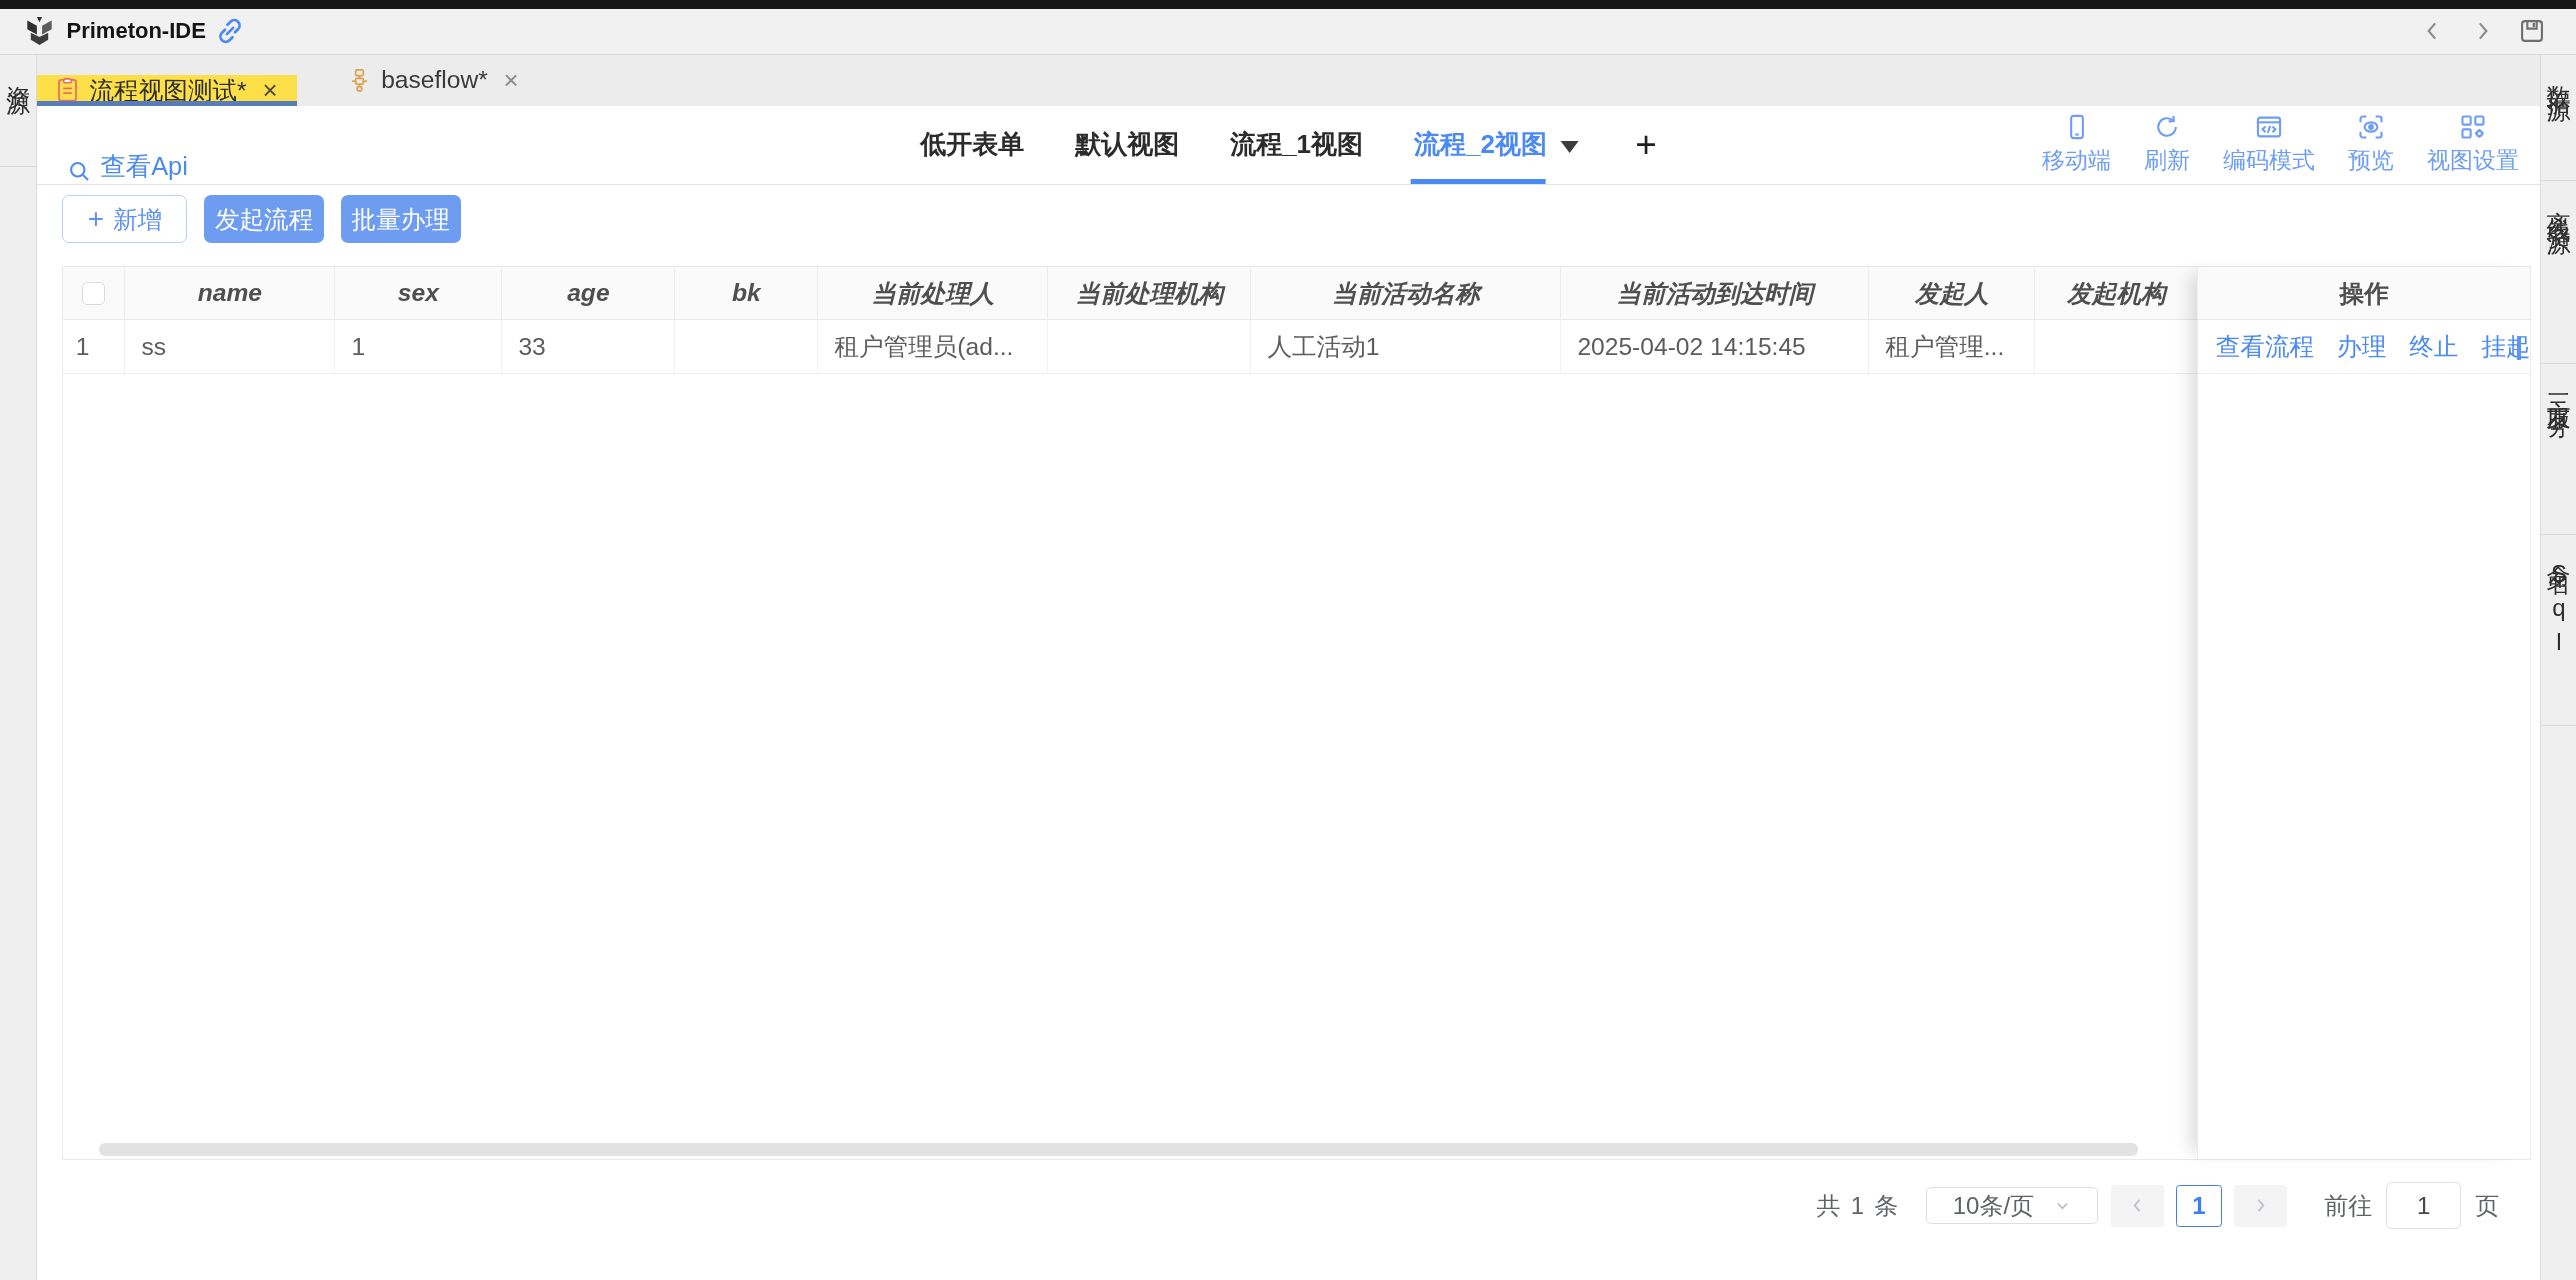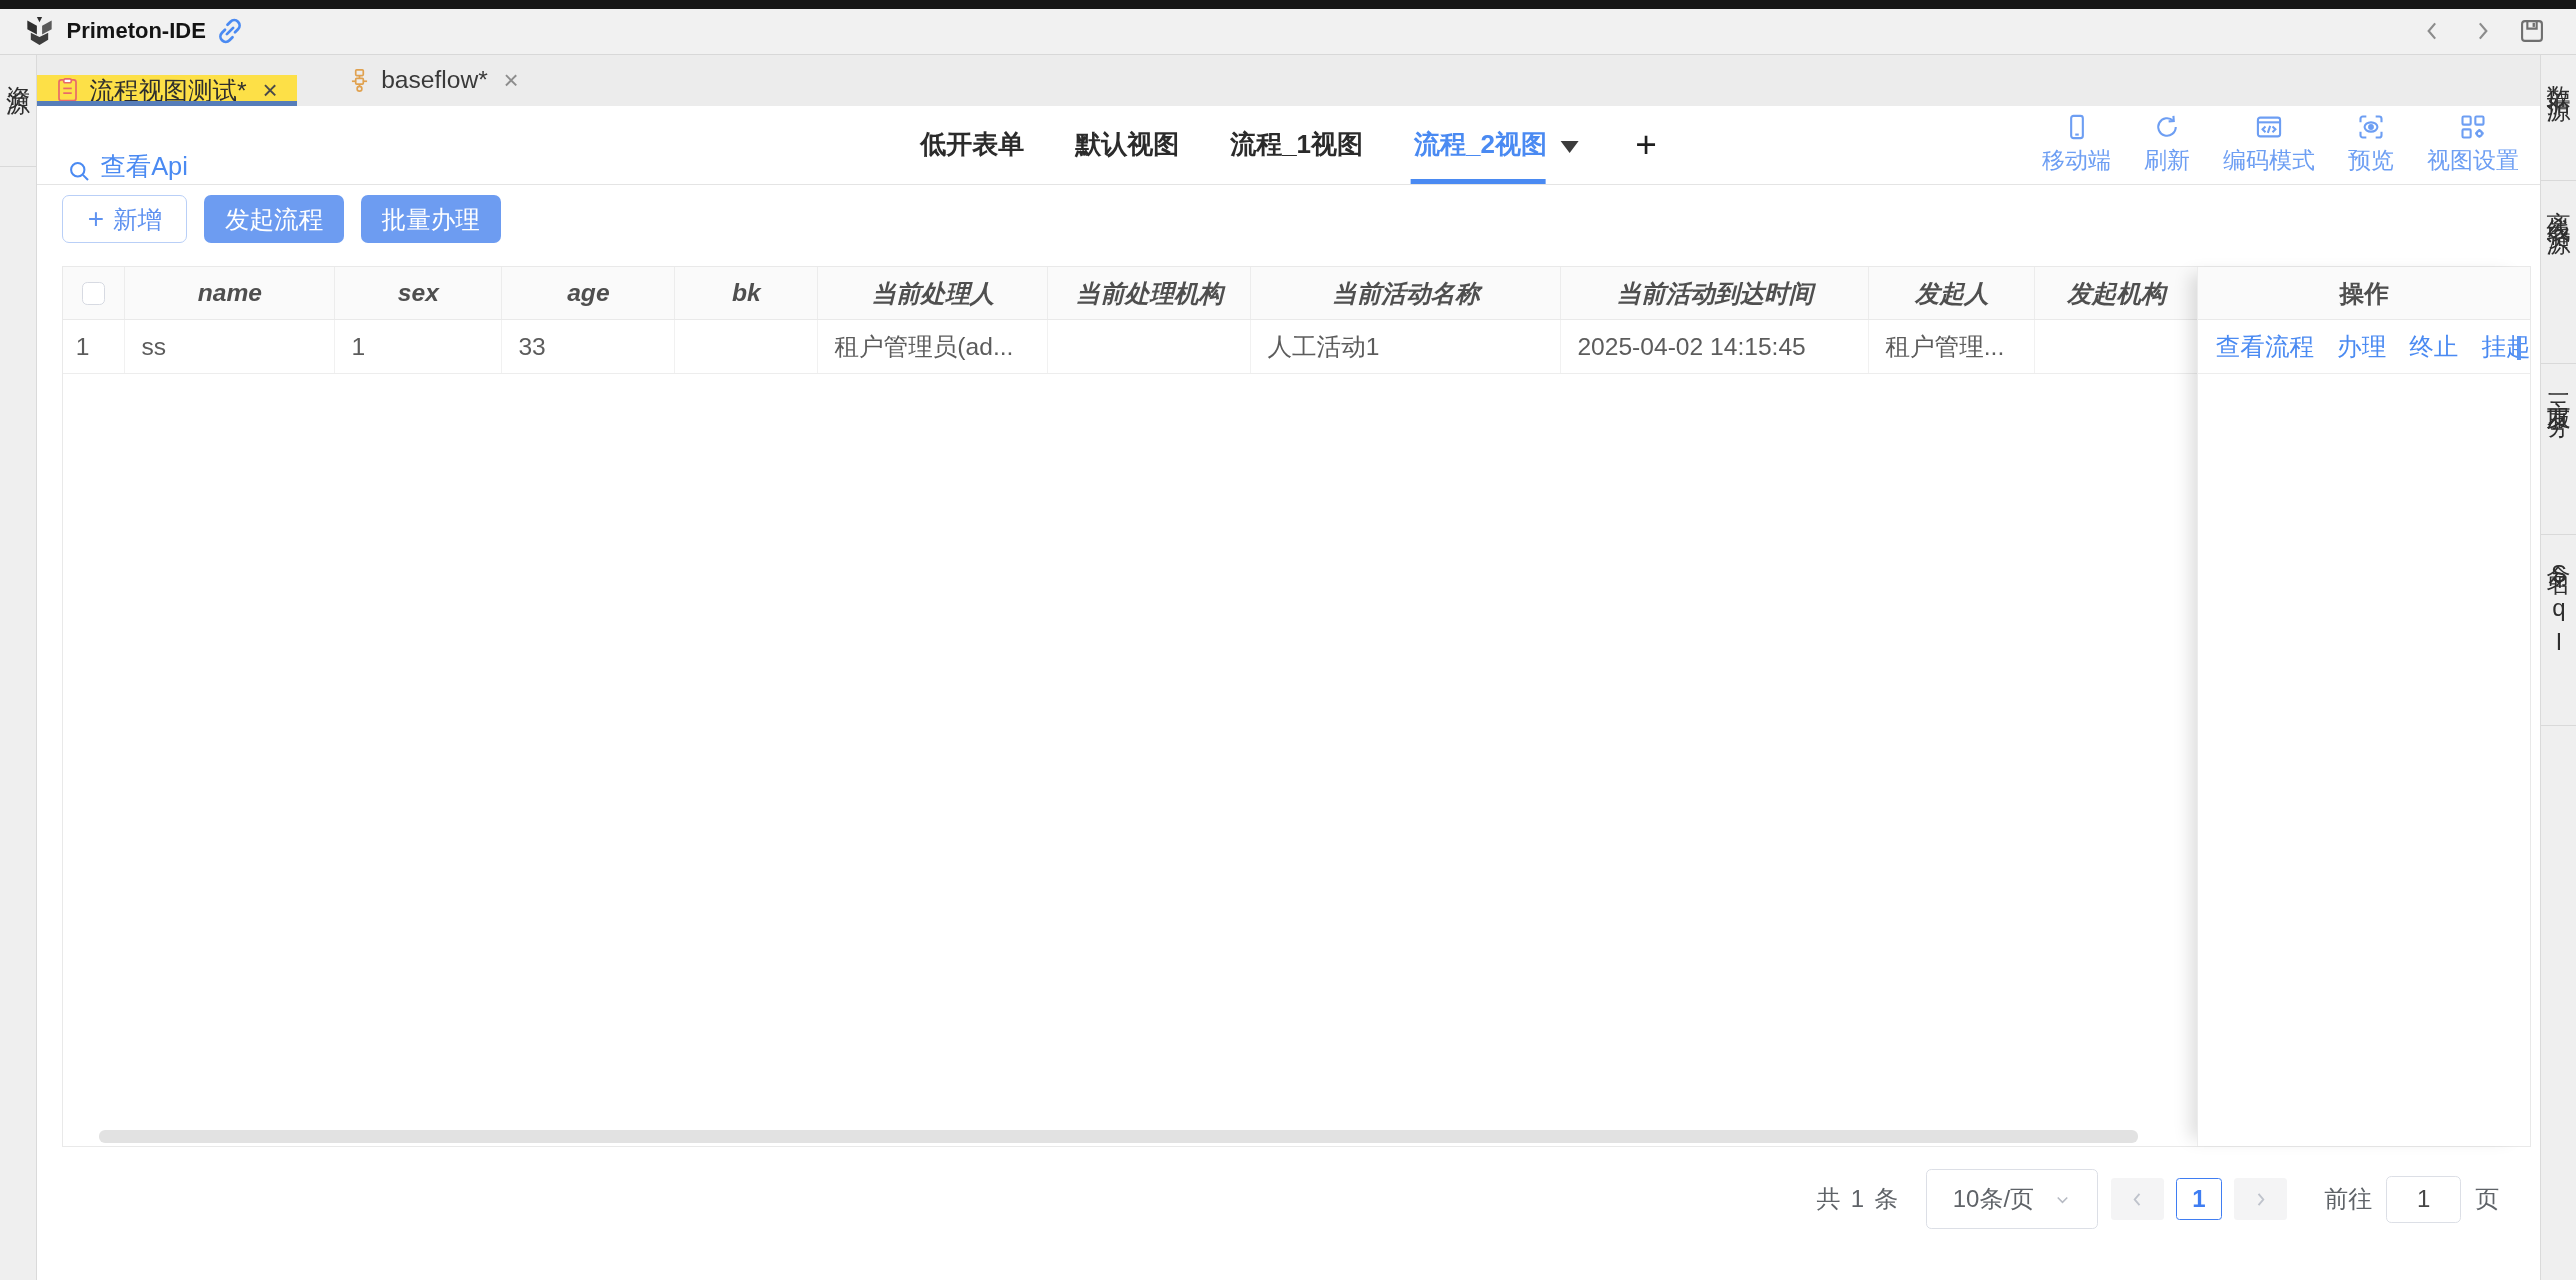--- a/index.html
+++ b/index.html
@@ -66,21 +66,21 @@
   
   .events-row{ height:37px; flex:none; display:flex; justify-content:flex-end; align-items:center; gap:8.8px; padding-right:49px; color:var(--blue); font-size:25.4px; }
   .events-row svg{ width:24.6px; height:24.6px; }
 
   
   .content{ flex:1; min-height:0; display:flex; flex-direction:column; padding:10.5px 8.8px 51px 25.4px; }
   .btn-row{ display:flex; gap:16.7px; flex:none; }
   .btn{ height:48px; border-radius:7px; font-size:24.6px; display:flex; align-items:center; justify-content:center; cursor:pointer; }
   .btn-ghost{ width:125px; background:#fff; border:0.9px solid #b9cff7; color:#5f92f0; gap:8.8px; }
   .btn-ghost .plus{ font-size:28px; line-height:1; }
-  .btn-solid{ width:140px; background:var(--btn-blue); color:#fff; }
+  .btn-solid{ width:120px; background:var(--btn-blue); color:#fff; }
 
   
   .table-wrap{ margin-top:23px; flex:1; min-height:0; border:0.9px solid var(--line); position:relative; background:#fff; }
   .thead{ height:53px; background:#fafafa; border-bottom:0.9px solid var(--line); display:flex; font-size:24.6px; font-weight:700; color:#4f4f4f; }
   .th{ display:flex; align-items:center; justify-content:center; border-right:0.9px solid #ececec; overflow:hidden; white-space:nowrap;font-style:italic; }
   .trow{ height:54px; display:flex; border-bottom:0.9px solid #ededed; font-size:24.6px; color:#5c5c5c; }
   .td{ display:flex; align-items:center; padding-left:16px; border-right:0.9px solid #f1f1f1; overflow:hidden; white-space:nowrap; }
   .c0{ width:62px; flex:none; } .c1{ width:210px; flex:none; } .c2{ width:167px; flex:none; }
   .c3{ width:173px; flex:none; } .c4{ width:143px; flex:none; } .c5{ width:230px; flex:none; }
   .c6{ width:203px; flex:none; } .c7{ width:310px; flex:none; } .c8{ width:308px; flex:none; }
@@ -94,21 +94,21 @@
   .fhead{ height:53px; background:#fafafa; border-bottom:0.9px solid var(--line); display:flex; align-items:center; justify-content:center; font-size:24.6px; font-weight:700; color:#4f4f4f; }
   .frow{ height:54px; border-bottom:0.9px solid #ededed; display:flex; align-items:center; gap:23px; padding-left:17.5px; font-size:24.6px; color:var(--blue); position:relative; overflow:hidden; }
   .frow a{ color:var(--blue); text-decoration:none; cursor:pointer; white-space:nowrap; }
   .sliver{ position:absolute; right:8.8px; top:16px; width:4.4px; height:24px; background:#5c96f2; }
 
   .hscroll-thumb{ position:absolute; left:36px; bottom:3.5px; width:2039px; height:12.3px; background:#e2e2e2; border-radius:6.1px; }
 
   
   .pagination{ flex:none; margin-top:22px; margin-right:32px; display:flex; justify-content:flex-end; align-items:center; gap:12.3px; font-size:24px; color:#5f6368; }
   .pg-total{ margin-right:14px; letter-spacing:1.8px; }
-  .page-size{ width:172px; height:60px; border:0.9px solid #dcdfe6; border-radius:5.3px; background:#fff; display:flex; align-items:center; justify-content:center; gap:19px; cursor:pointer; }
+  .page-size{ width:172px; height:37px; border:0.9px solid #dcdfe6; border-radius:5.3px; background:#fff; display:flex; align-items:center; justify-content:center; gap:19px; cursor:pointer; }
   .page-size svg{ width:19px; height:19px; color:#b6bac3; }
   .pg-btn{ width:53px; height:42px; background:#f4f4f5; border-radius:3.5px; display:flex; align-items:center; justify-content:center; cursor:pointer; }
   .pg-btn svg{ width:19px; height:19px; color:#bfc3cc; }
   .pg-cur{ width:46px; height:42px; background:#fff; border:1.8px solid #3f7df2; border-radius:3.5px; color:#3f7df2; font-weight:700; display:flex; align-items:center; justify-content:center; }
   .goto-group{ margin-left:24.6px; display:flex; align-items:center; gap:14px; }
   .goto-input{ width:75px; height:47px; border:0.9px solid #dcdfe6; border-radius:5.3px; background:#fff; display:flex; align-items:center; justify-content:center; color:#464646; }
 </style>
 </head>
 <body>
 

